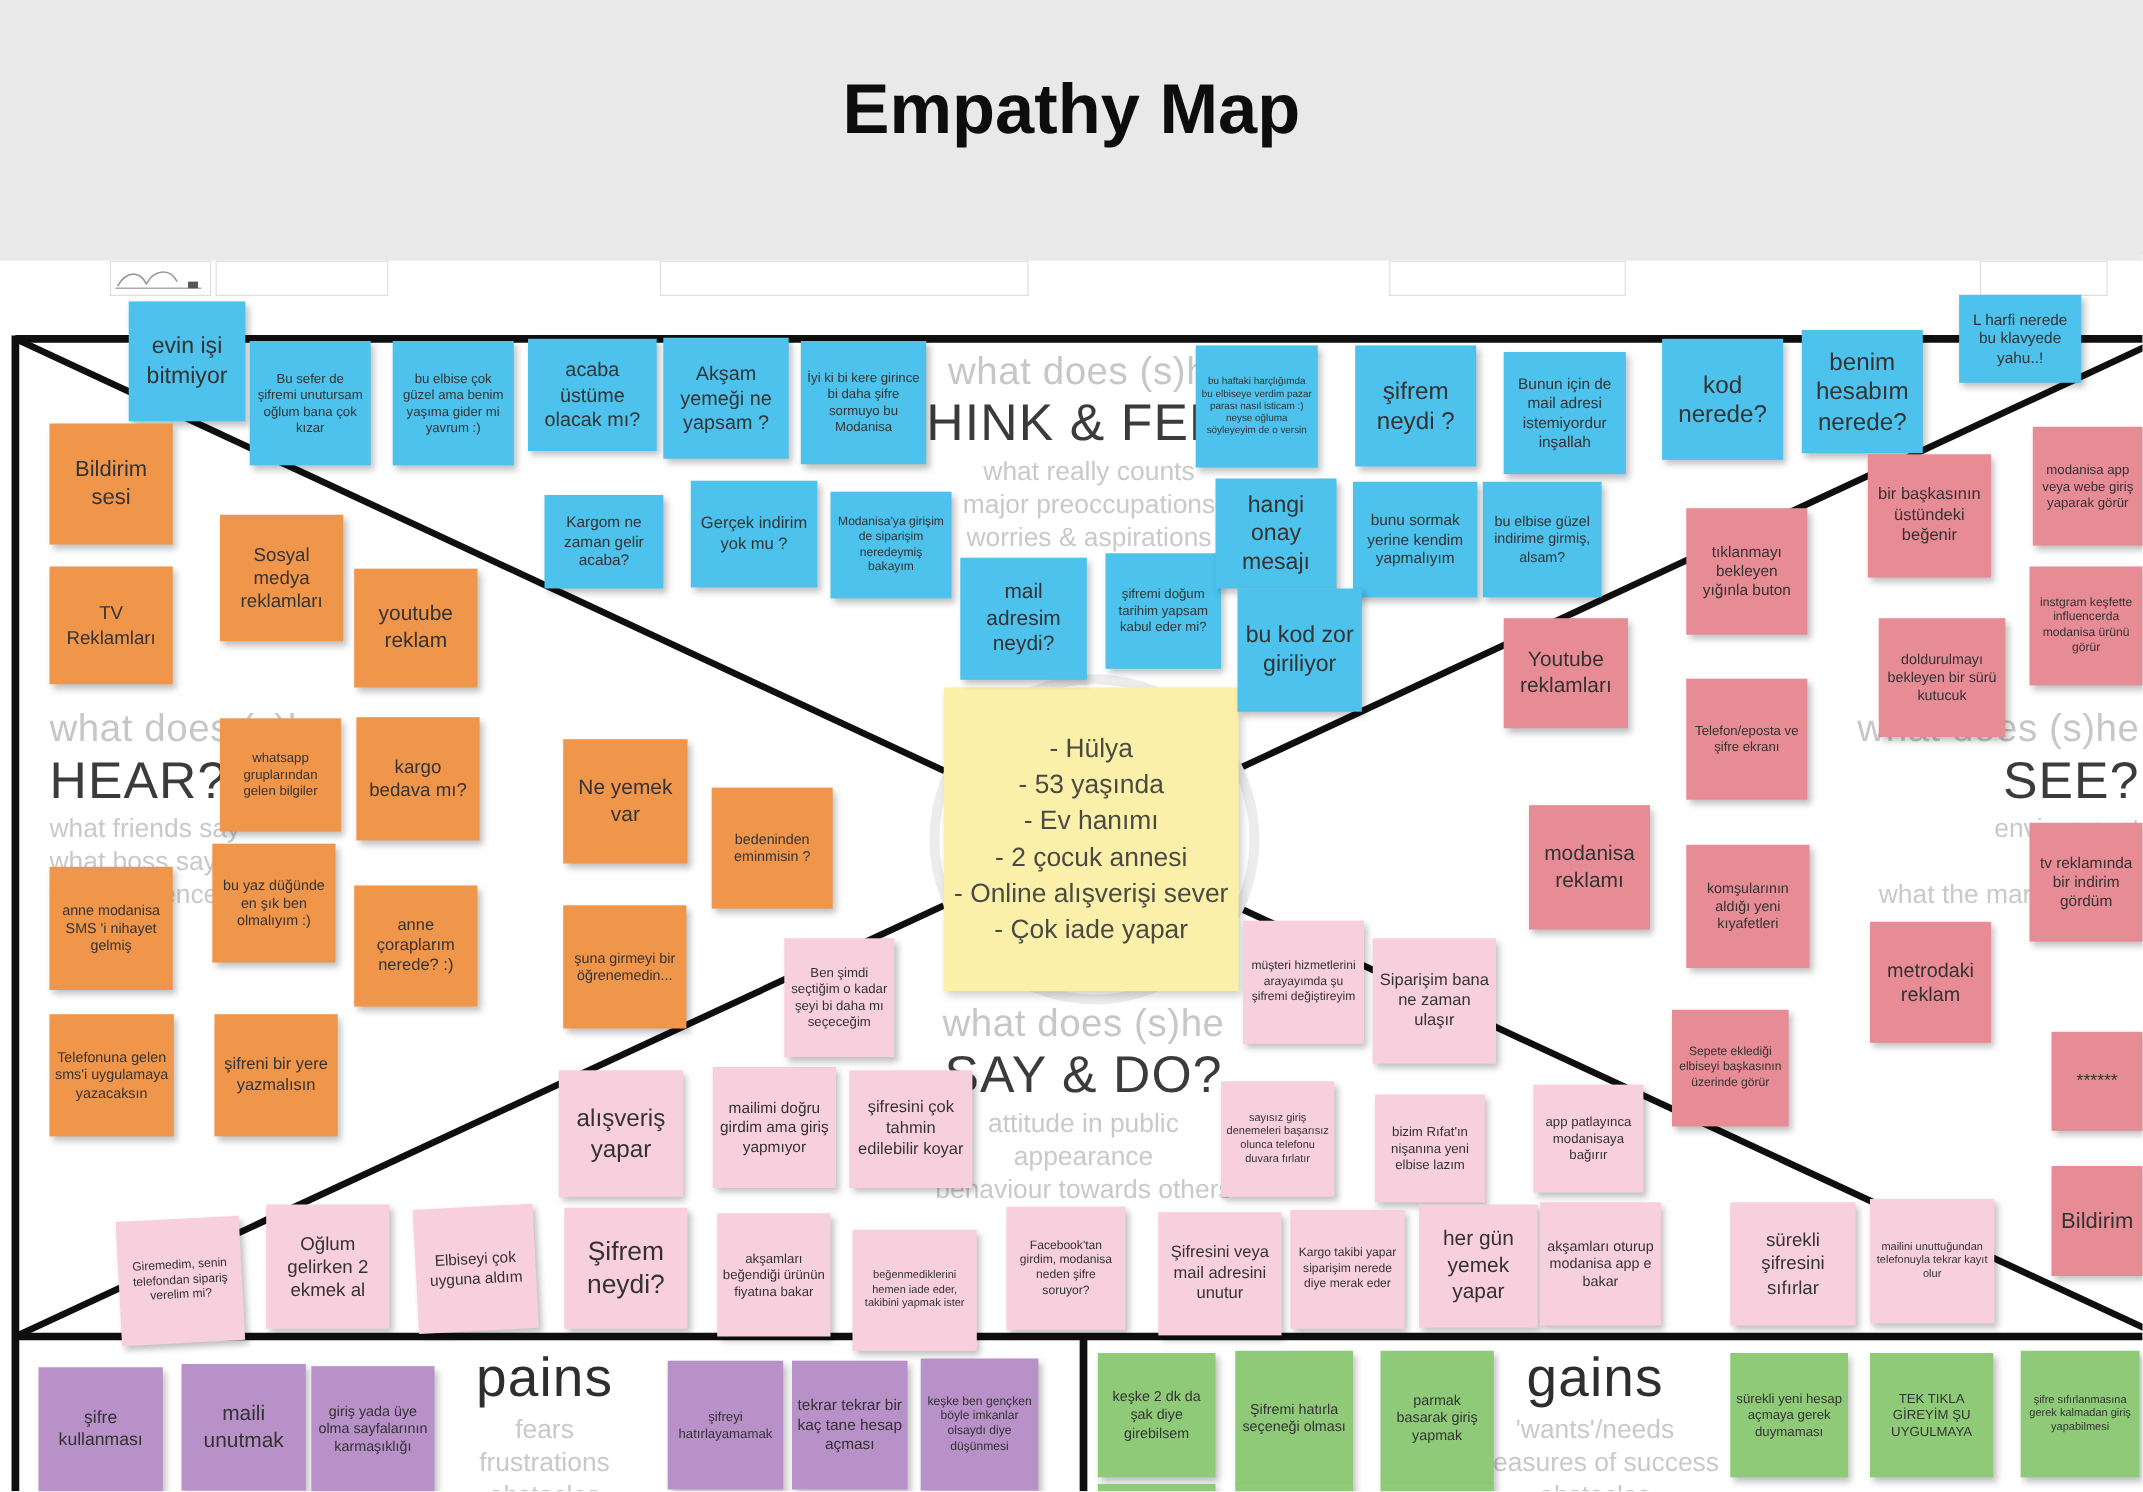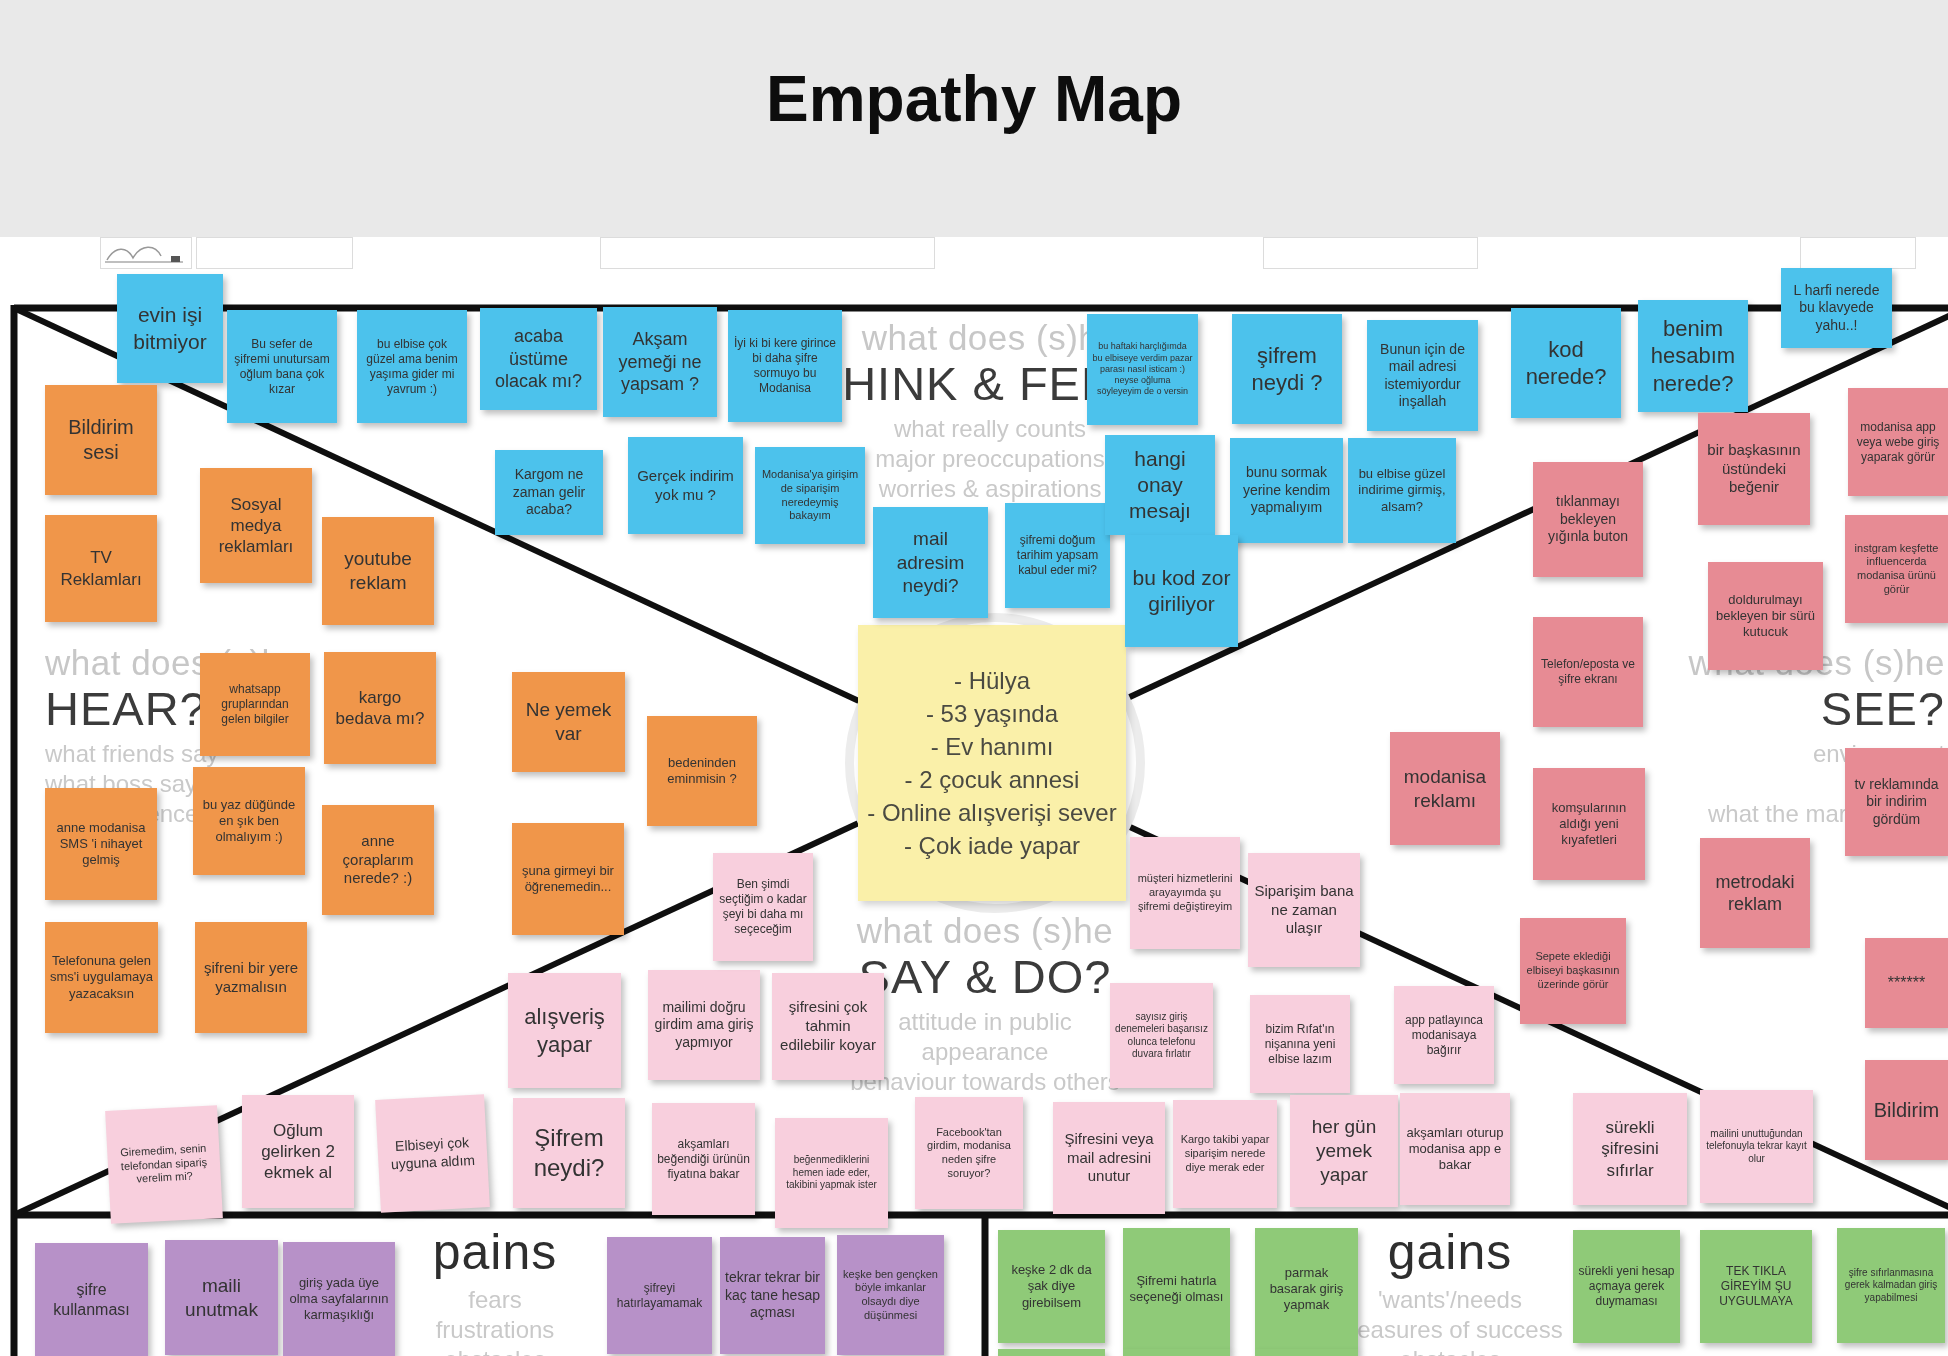--- a/index.html
+++ b/index.html
@@ -207,21 +207,21 @@
       </div>
       <div class="note orange" style="left: 322px; top: 805px; width: 112px; height: 110px; font-size: 15px;">
         <span>anne çoraplarım nerede?  :)</span>
       </div>
       <div class="note orange" style="left: 45px; top: 922px; width: 113px; height: 111px; font-size: 13px;">
         <span>Telefonuna gelen sms'i uygulamaya yazacaksın</span>
       </div>
       <div class="note orange" style="left: 195px; top: 922px; width: 112px; height: 111px; font-size: 15px;">
         <span>şifreni bir yere yazmalısın</span>
       </div>
-      <div class="note orange" style="left: 512px; top: 672px; width: 113px; height: 100px; font-size: 19px;">
+      <div class="note orange" style="left: 512px; top: 672px; width: 113px; height: 113px; font-size: 19px;">
         <span>Ne yemek var</span>
       </div>
       <div class="note orange" style="left: 647px; top: 716px; width: 110px; height: 110px; font-size: 13px;">
         <span>bedeninden eminmisin ?</span>
       </div>
       <div class="note orange" style="left: 512px; top: 823px; width: 112px; height: 112px; font-size: 13px;">
         <span>şuna girmeyi bir öğrenemedin...</span>
       </div>
       <div class="note rose" style="left: 1533px; top: 462px; width: 110px; height: 115px; font-size: 14px;">
         <span>tıklanmayı bekleyen yığınla buton</span>
@@ -240,20 +240,23 @@
       </div>
       <div class="note rose" style="left: 1533px; top: 617px; width: 110px; height: 110px; font-size: 12px;">
         <span>Telefon/eposta ve şifre ekranı</span>
       </div>
       <div class="note rose" style="left: 1533px; top: 768px; width: 112px; height: 112px; font-size: 13px;">
         <span>komşularının aldığı yeni kıyafetleri</span>
       </div>
       <div class="note rose" style="left: 1520px; top: 918px; width: 106px; height: 106px; font-size: 11px;">
         <span>Sepete eklediği elbiseyi başkasının üzerinde görür</span>
       </div>
+      <div class="note rose" style="left: 1367px; top: 562px; width: 113px; height: 100px; font-size: 19px;">
+        <span>Youtube reklamları</span>
+      </div>
       <div class="note rose" style="left: 1390px; top: 732px; width: 110px; height: 113px; font-size: 19px;">
         <span>modanisa reklamı</span>
       </div>
       <div class="note rose" style="left: 1700px; top: 838px; width: 110px; height: 110px; font-size: 18px;">
         <span>metrodaki reklam</span>
       </div>
       <div class="note rose" style="left: 1845px; top: 748px; width: 103px; height: 108px; font-size: 14px;">
         <span>tv reklamında bir indirim gördüm</span>
       </div>
       <div class="note rose" style="left: 1865px; top: 938px; width: 83px; height: 90px; font-size: 16px;">

